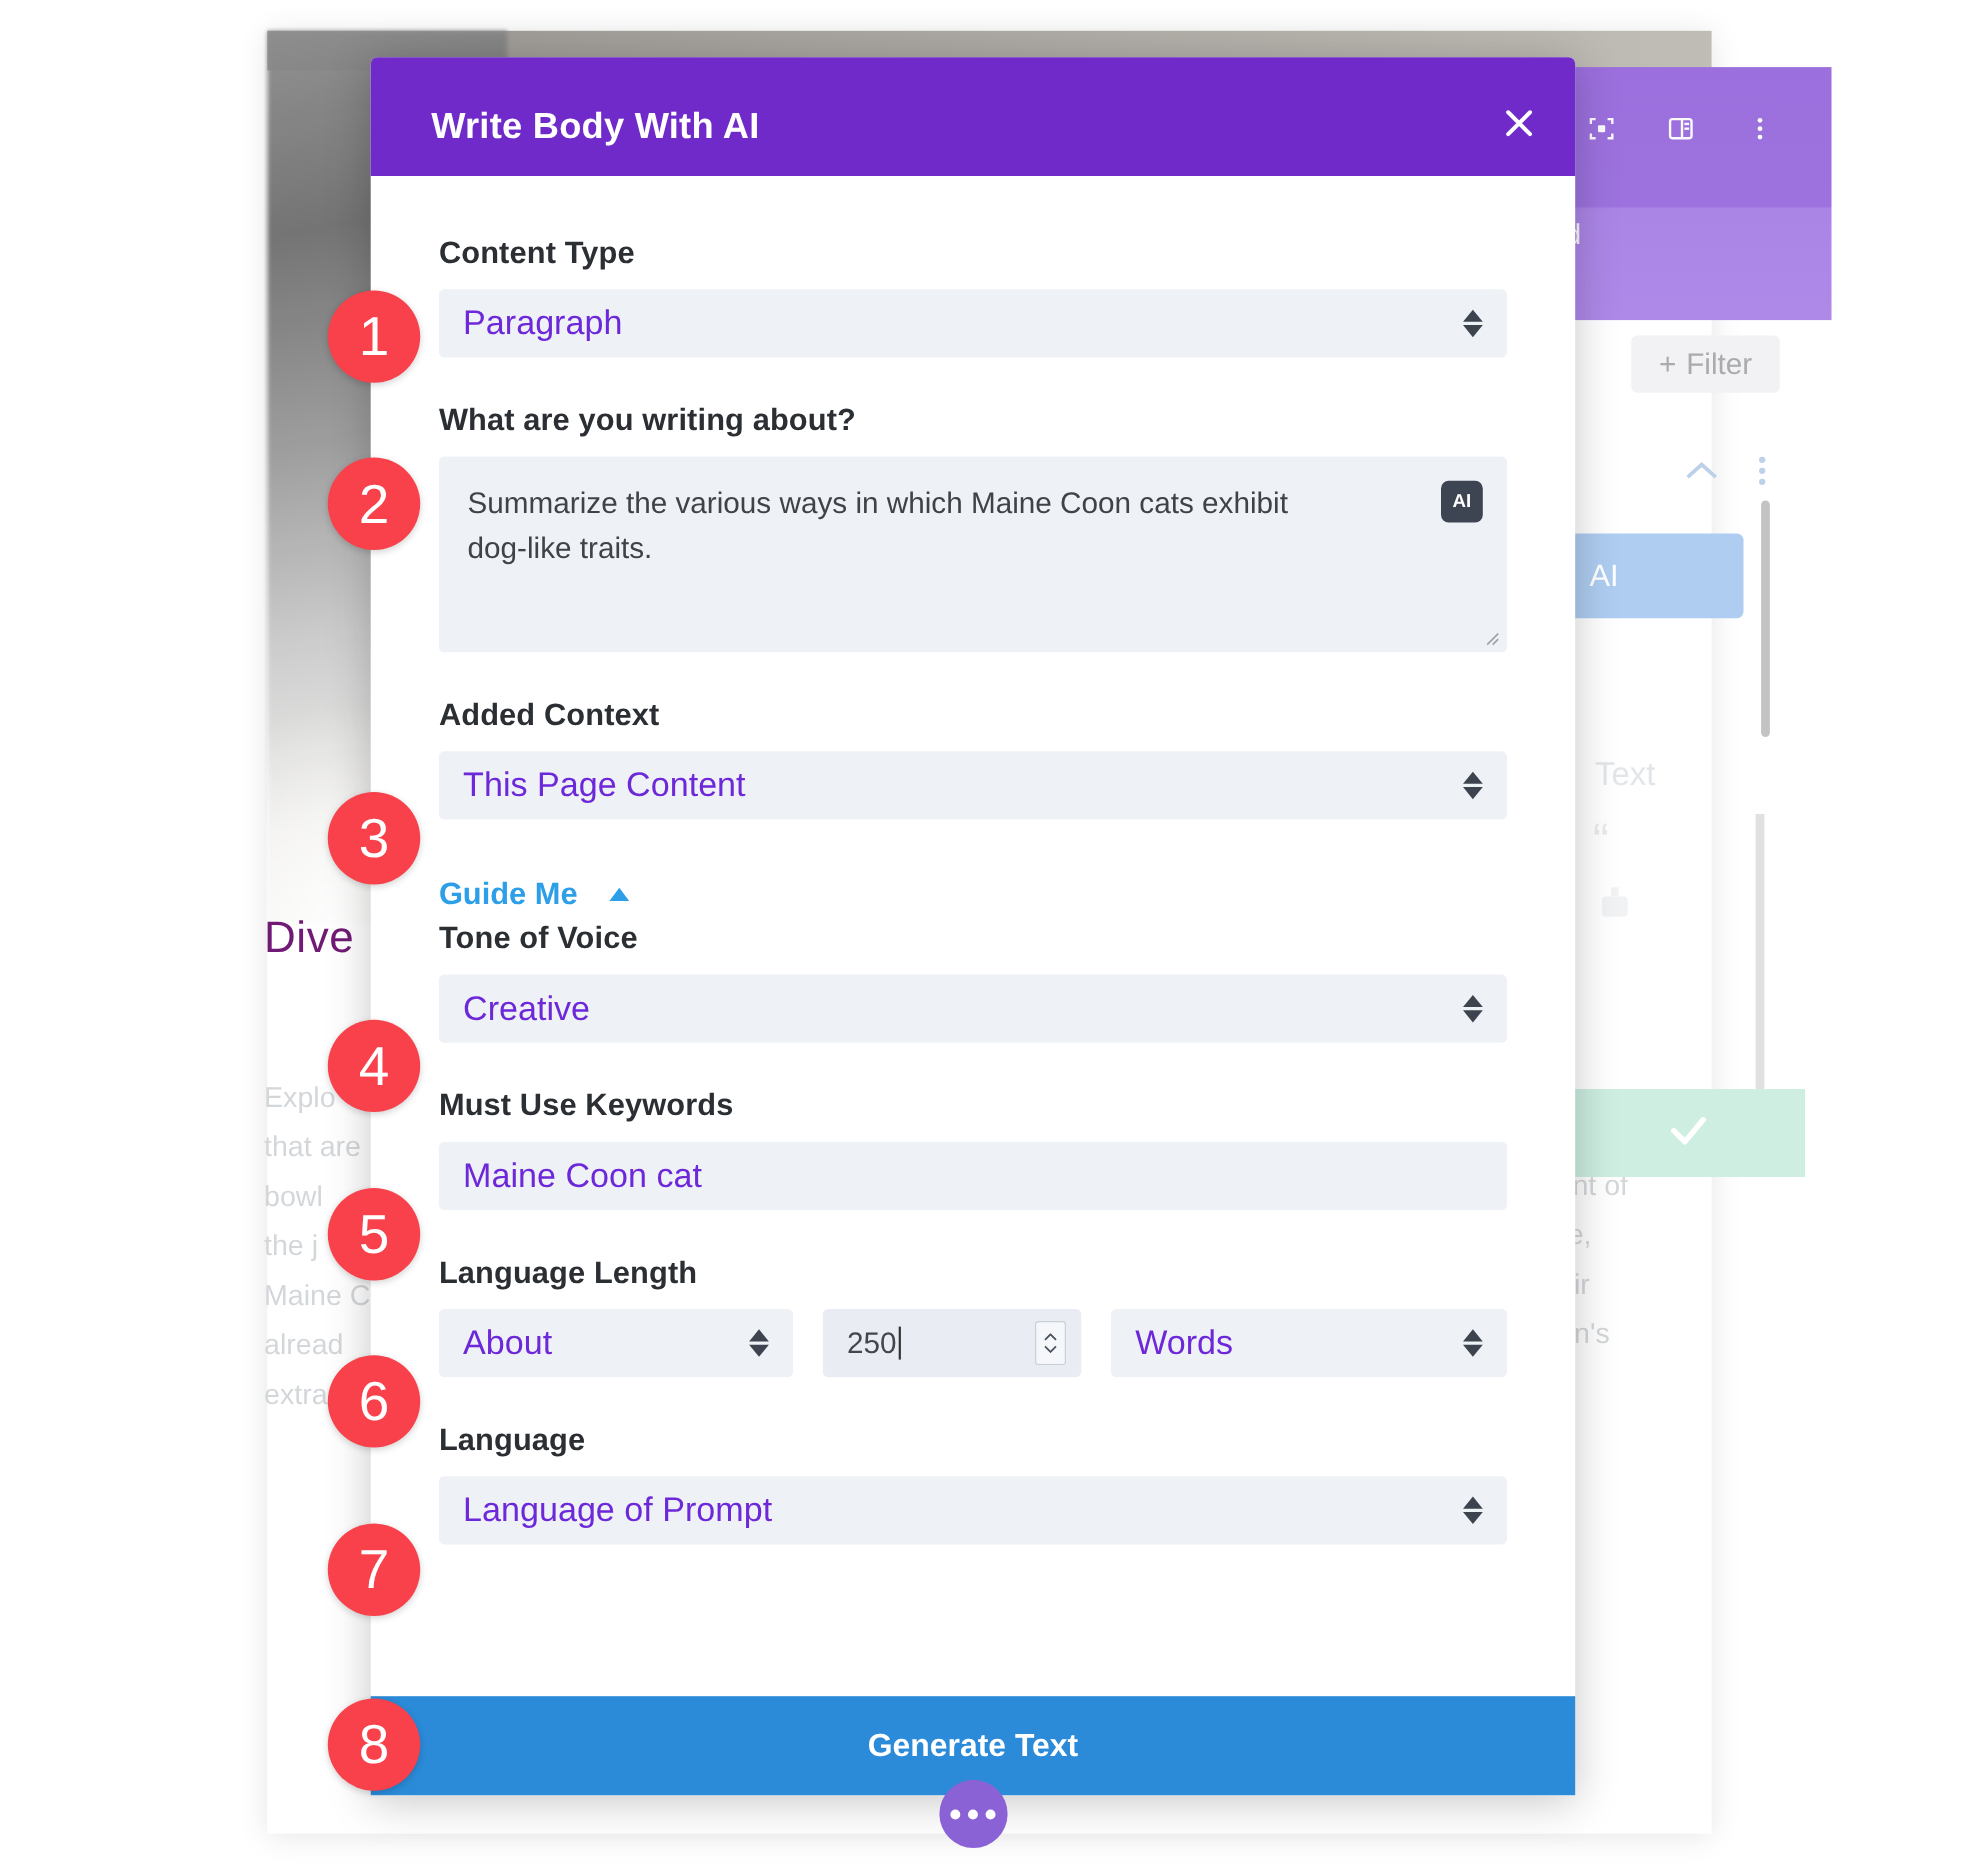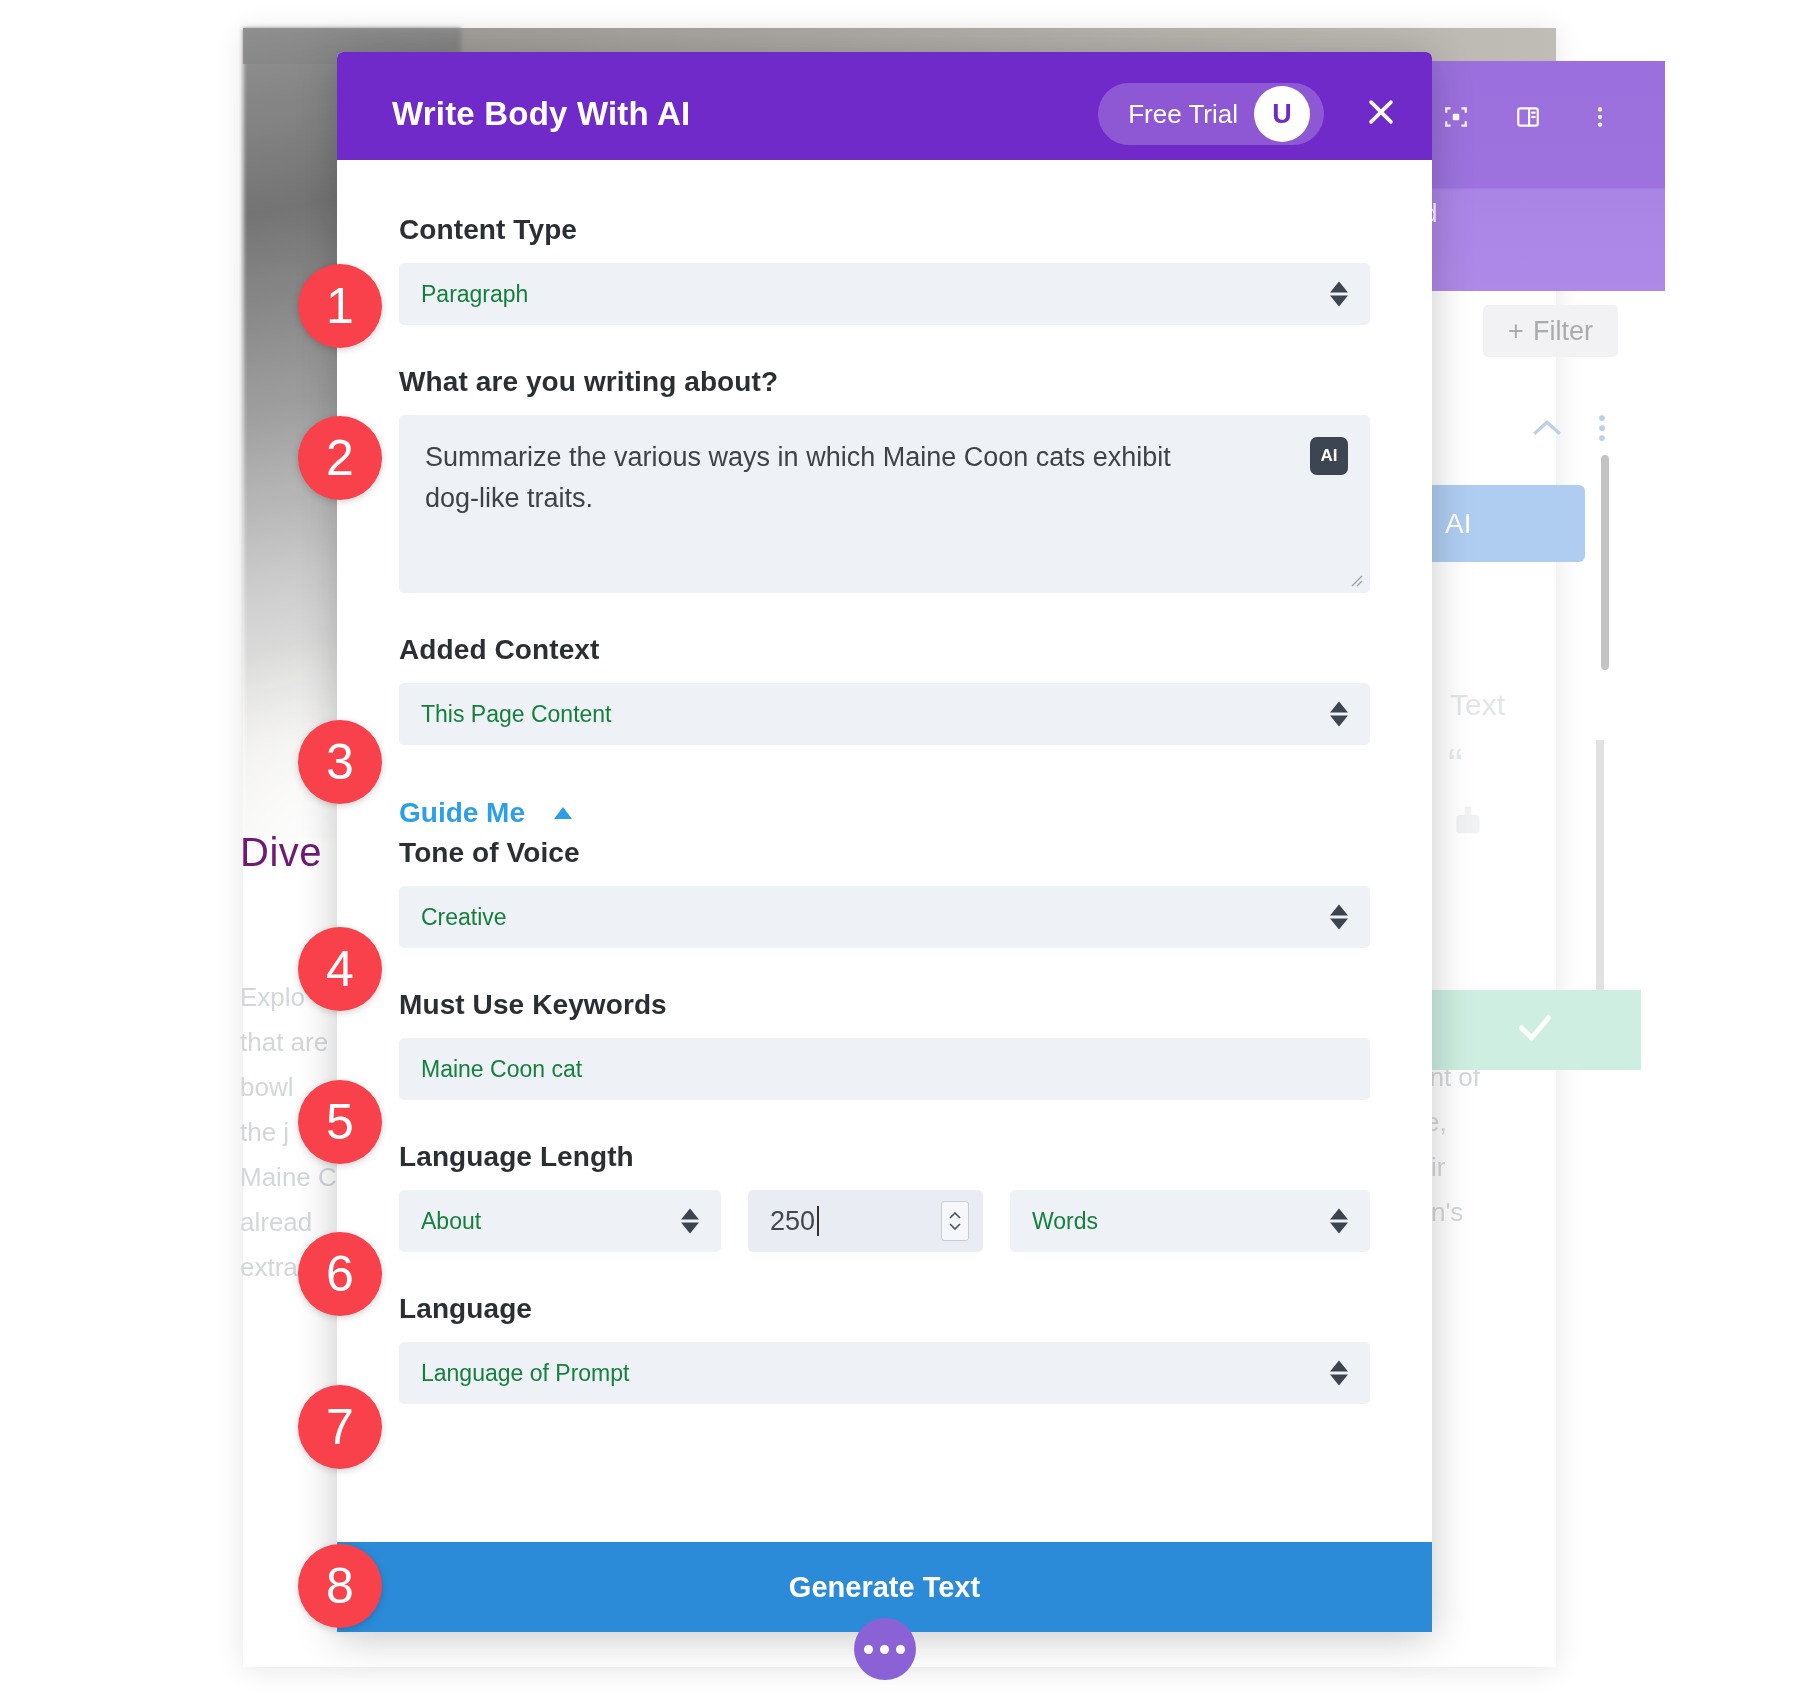--- a/index.html
+++ b/index.html
@@ -152,21 +152,21 @@
     margin-bottom: 17px; letter-spacing: .1px;
   }
   .gap { height: 41px; }
 
   .control {
     position: relative;
     background: #eef1f5; border-radius: 5px;
     height: 62px;
     display: flex; align-items: center;
     padding: 0 22px;
-    font-size: 23px; color: #15803d;
+    font-size: 31px; color: #6d28d9;
   }
   .control.select::after {
     content: "";
     position: absolute; right: 24px; top: 50%; transform: translateY(-50%);
     width: 0; height: 0;
   }
   .sel-arrows {
     position: absolute; right: 22px; top: 50%; transform: translateY(-50%);
     display: flex; flex-direction: column; gap: 3px; align-items: center;
   }
@@ -345,24 +345,20 @@
       <svg width="40" height="40" viewBox="0 0 24 24" fill="none" stroke="#ffffff" stroke-width="3" stroke-linecap="round" stroke-linejoin="round">
           <path d="M4 12l6 6L20 6"></path>
         </svg>
     </span>
   </div>
 
   <div class="modal">
 
     <div class="modal-header">
       <div class="modal-title">Write Body With AI</div>
-      <div class="trial-pill">
-        <span class="trial-label">Free Trial</span>
-        <span class="avatar">U</span>
-      </div>
       <div class="close-x">
         <span>
           <svg width="34" height="34" viewBox="0 0 24 24" fill="none" stroke="#ffffff" stroke-width="2.6" stroke-linecap="round">
               <path d="M5 5l14 14M19 5L5 19"></path>
             </svg>
         </span>
       </div>
     </div>
 
     <div class="modal-body">

